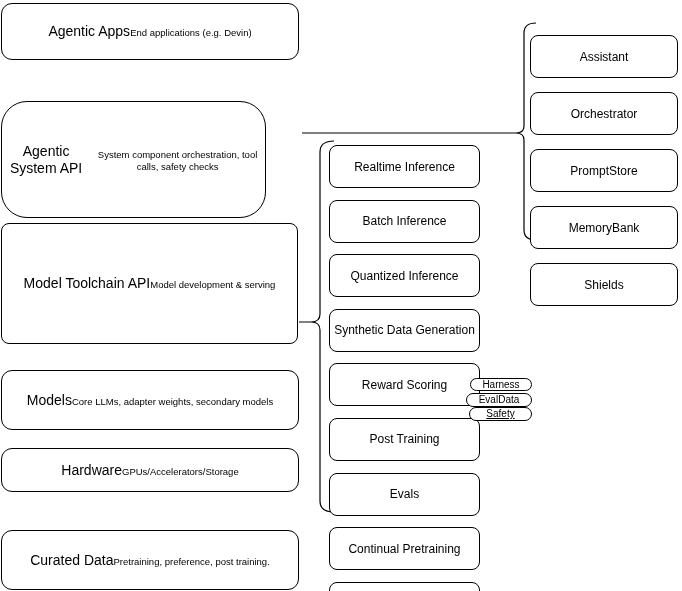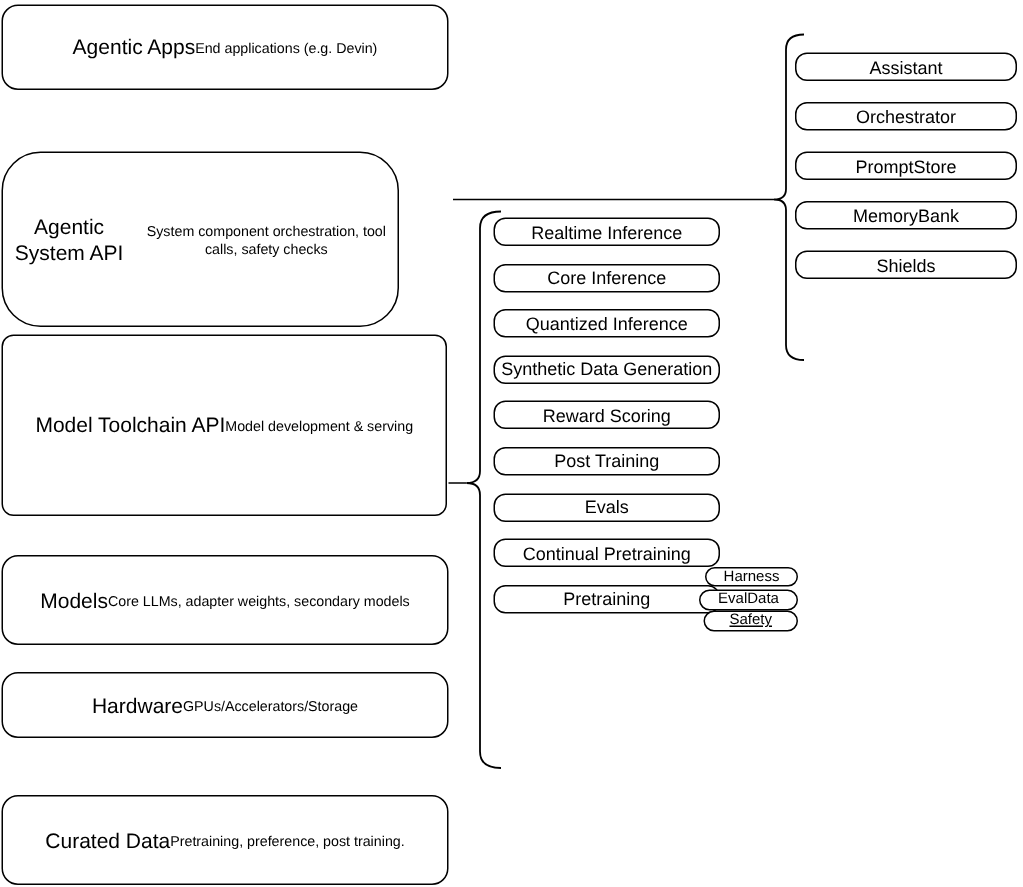--- a/index.html
+++ b/index.html
@@ -50,21 +50,21 @@
   
   .stack {
     position: absolute;
     display: flex;
     flex-direction: column;
     z-index: 2;
   }
   #toolchain-stack { left: 329px; top: 145px; width: 151px; gap: 11.6px; }
   #system-stack    { left: 530px; top: 35px;  width: 148px; gap: 14px; }
   .node {
-    height: 19px;
+    height: 43px;
     border: 1px solid #000;
     border-radius: 8px;
     background: #fff;
     display: flex;
     align-items: center;
     justify-content: center;
     font-size: 12px;
     box-sizing: border-box;
     flex: none;
   }
@@ -128,21 +128,21 @@
     <div class="subtitle">GPUs/Accelerators/Storage</div>
   </div>
 
   <div class="lbox" id="box-curated-data">
     <div class="title">Curated Data</div>
     <div class="subtitle">Pretraining, preference, post training.</div>
   </div>
 
   <div class="stack" id="toolchain-stack">
     <div class="node">Realtime Inference</div>
-    <div class="node">Core Inference</div>
+    <div class="node">Batch Inference</div>
     <div class="node">Quantized Inference</div>
     <div class="node">Synthetic Data Generation</div>
     <div class="node">Reward Scoring</div>
     <div class="node">Post Training</div>
     <div class="node">Evals</div>
     <div class="node">Continual Pretraining</div>
     <div class="node">Pretraining</div>
   </div>
 
   <div class="tag" id="tag-harness">Harness</div>

